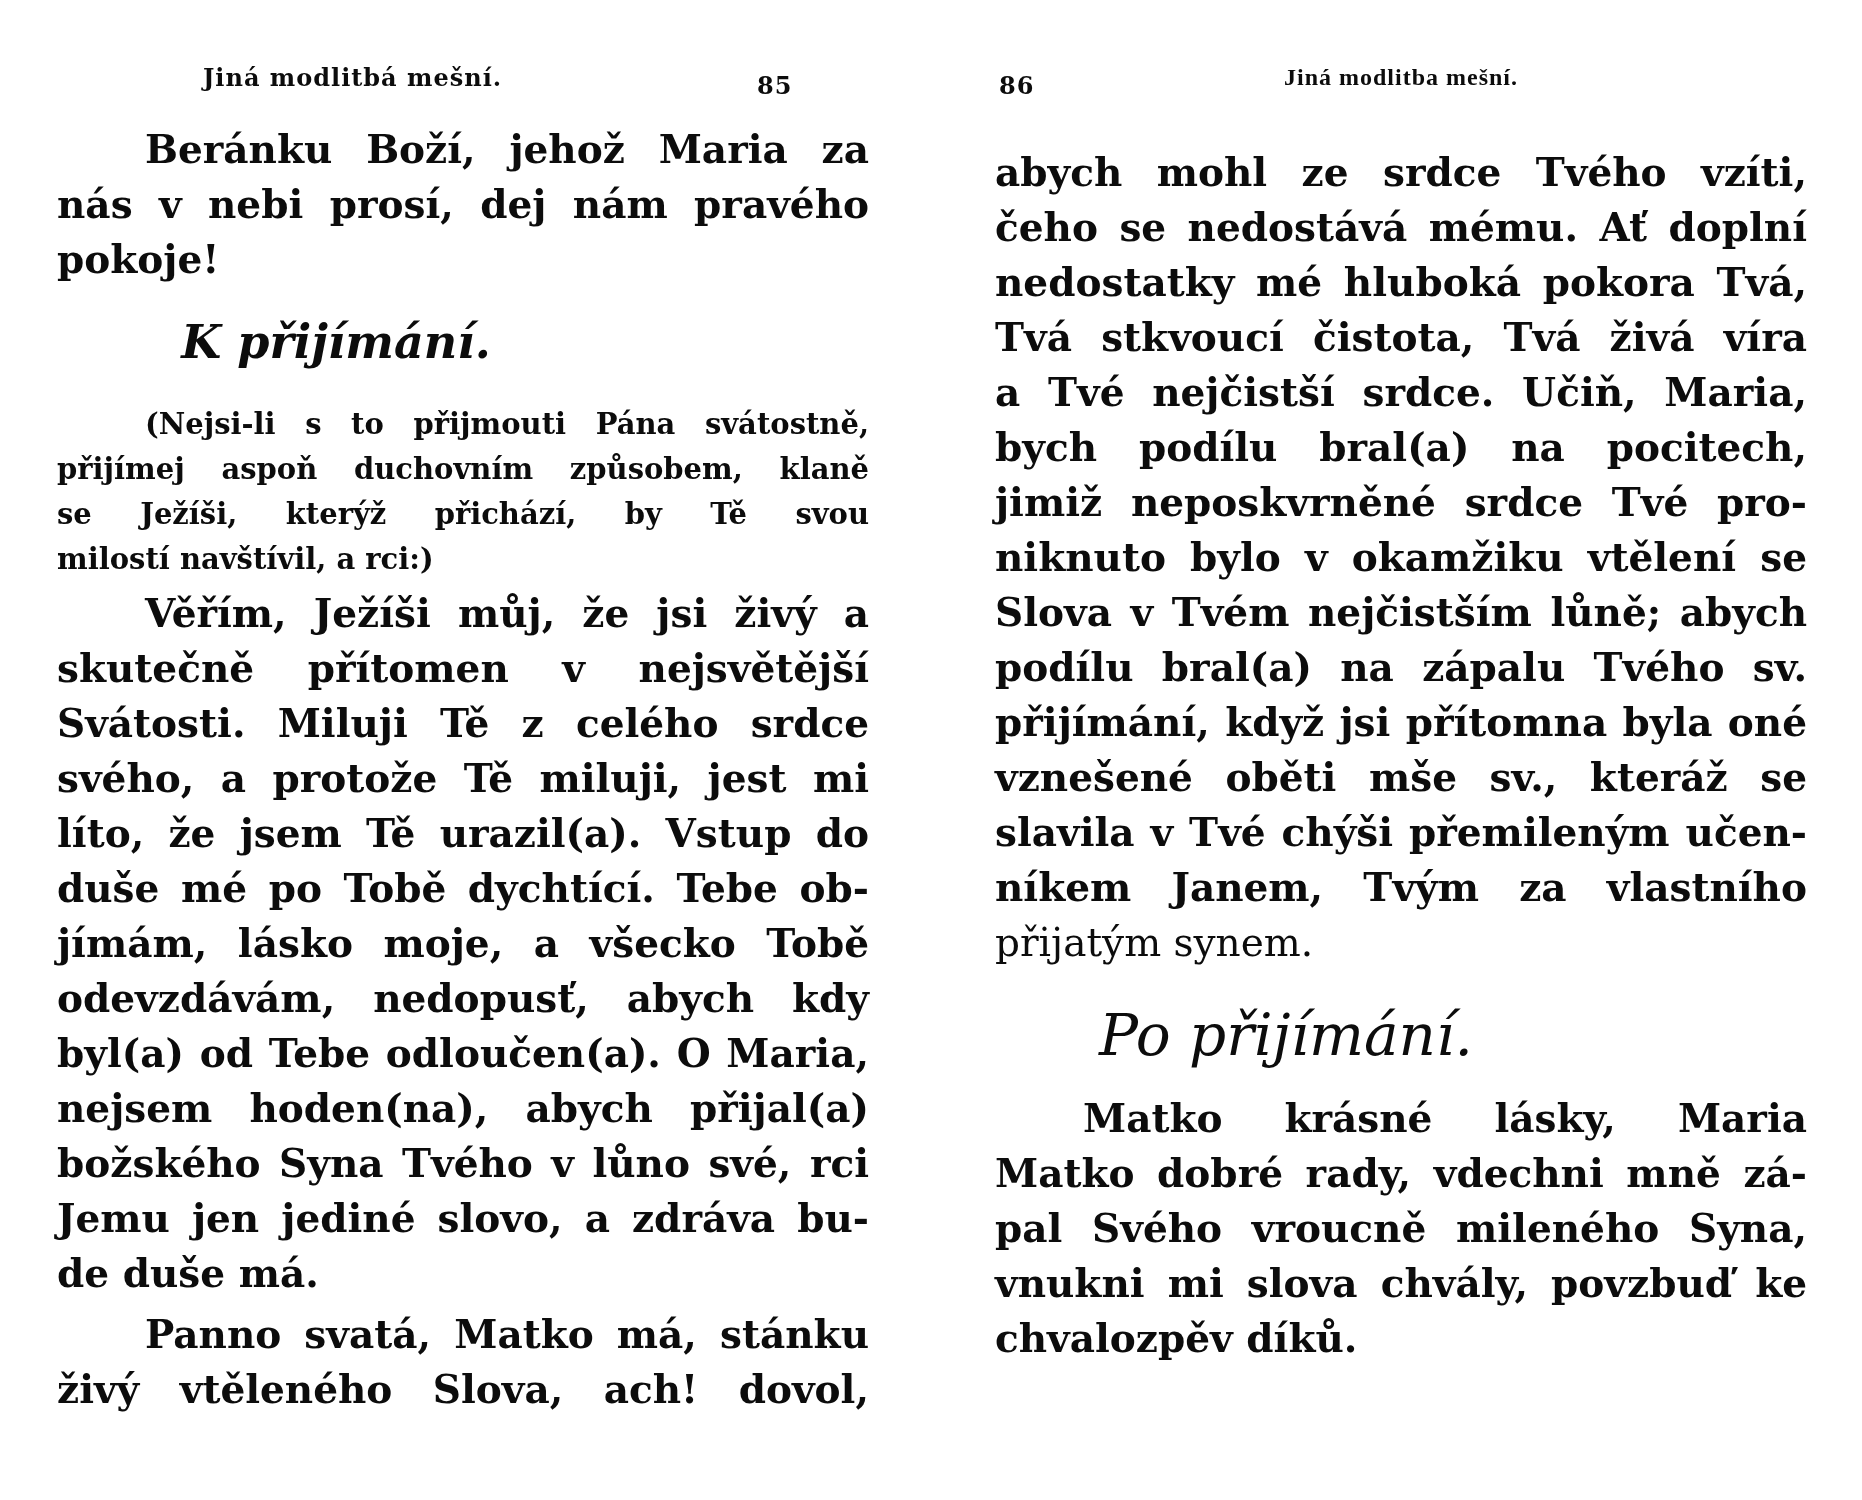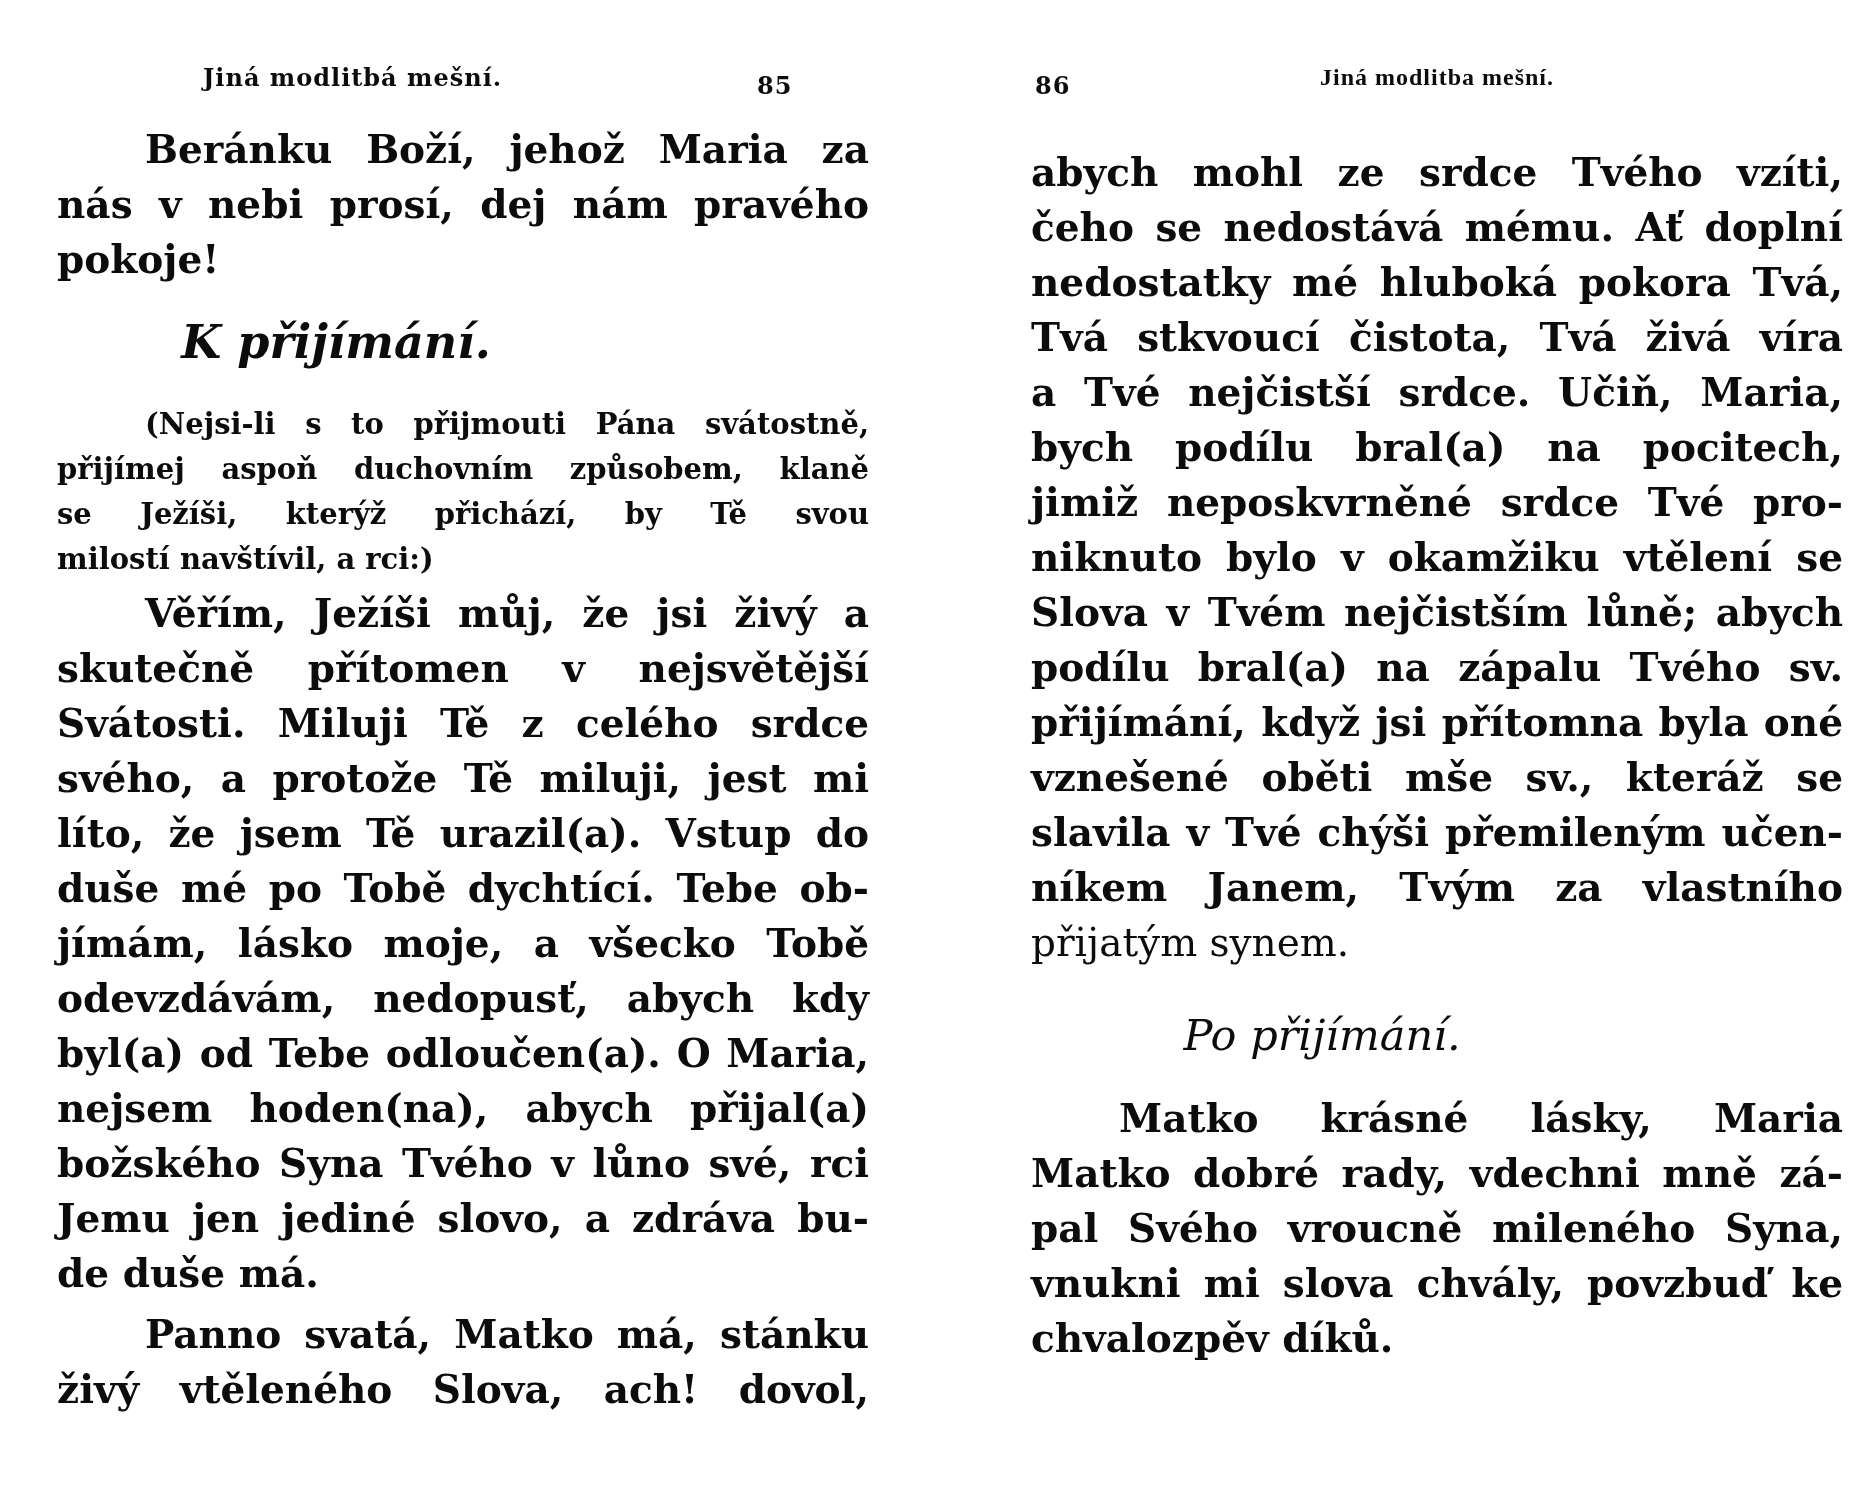--- a/index.html
+++ b/index.html
@@ -7,21 +7,21 @@
     width:1862px;height:1500px;
     background:#ffffff;
     position:relative;
     font-family:"DejaVu Serif","Liberation Serif",serif;
     color:#0c0c0c;
     overflow:hidden;
     -webkit-font-smoothing:antialiased;
   }
   .page{position:absolute;top:0;height:1500px;}
   .page-left{left:57px;width:812px;}
-  .page-right{left:995px;width:812px;margin-left:36px;}
+  .page-right{left:995px;width:812px;}
 
   .running-header{
     position:relative;
     height:45px;margin-top:55px;
     font-weight:700;font-size:24px;line-height:45px;
     letter-spacing:1px;
   }
   .rh-title{position:absolute;top:0;white-space:nowrap;}
   .page-left  .rh-title{left:146px;}
   .page-right .rh-title{left:0;right:0;text-align:center;font-family:Liberation Serif, serif;}
@@ -46,21 +46,21 @@
   .heading{
     font-style:italic;white-space:nowrap;
     line-height:55px;height:55px;
     text-align:center;
   }
   .page-left .heading{
     font-weight:700;font-size:46px;
     transform:translateX(-127px);
   }
   .page-right .heading{
-    font-weight:400;font-size:43px;
+    font-weight:400;font-size:58px;
     transform:translateX(-115px);
   }
 
   
   .page-left  .b-para1{margin-top:22px;}
   .page-left  .b-heading{margin-top:28px;}
   .page-left  .b-note{margin-top:32px;}
   .page-left  .b-para2{margin-top:4px;}
   .page-left  .b-para3{margin-top:6px;}
   .page-right .b-para1{margin-top:45px;}

